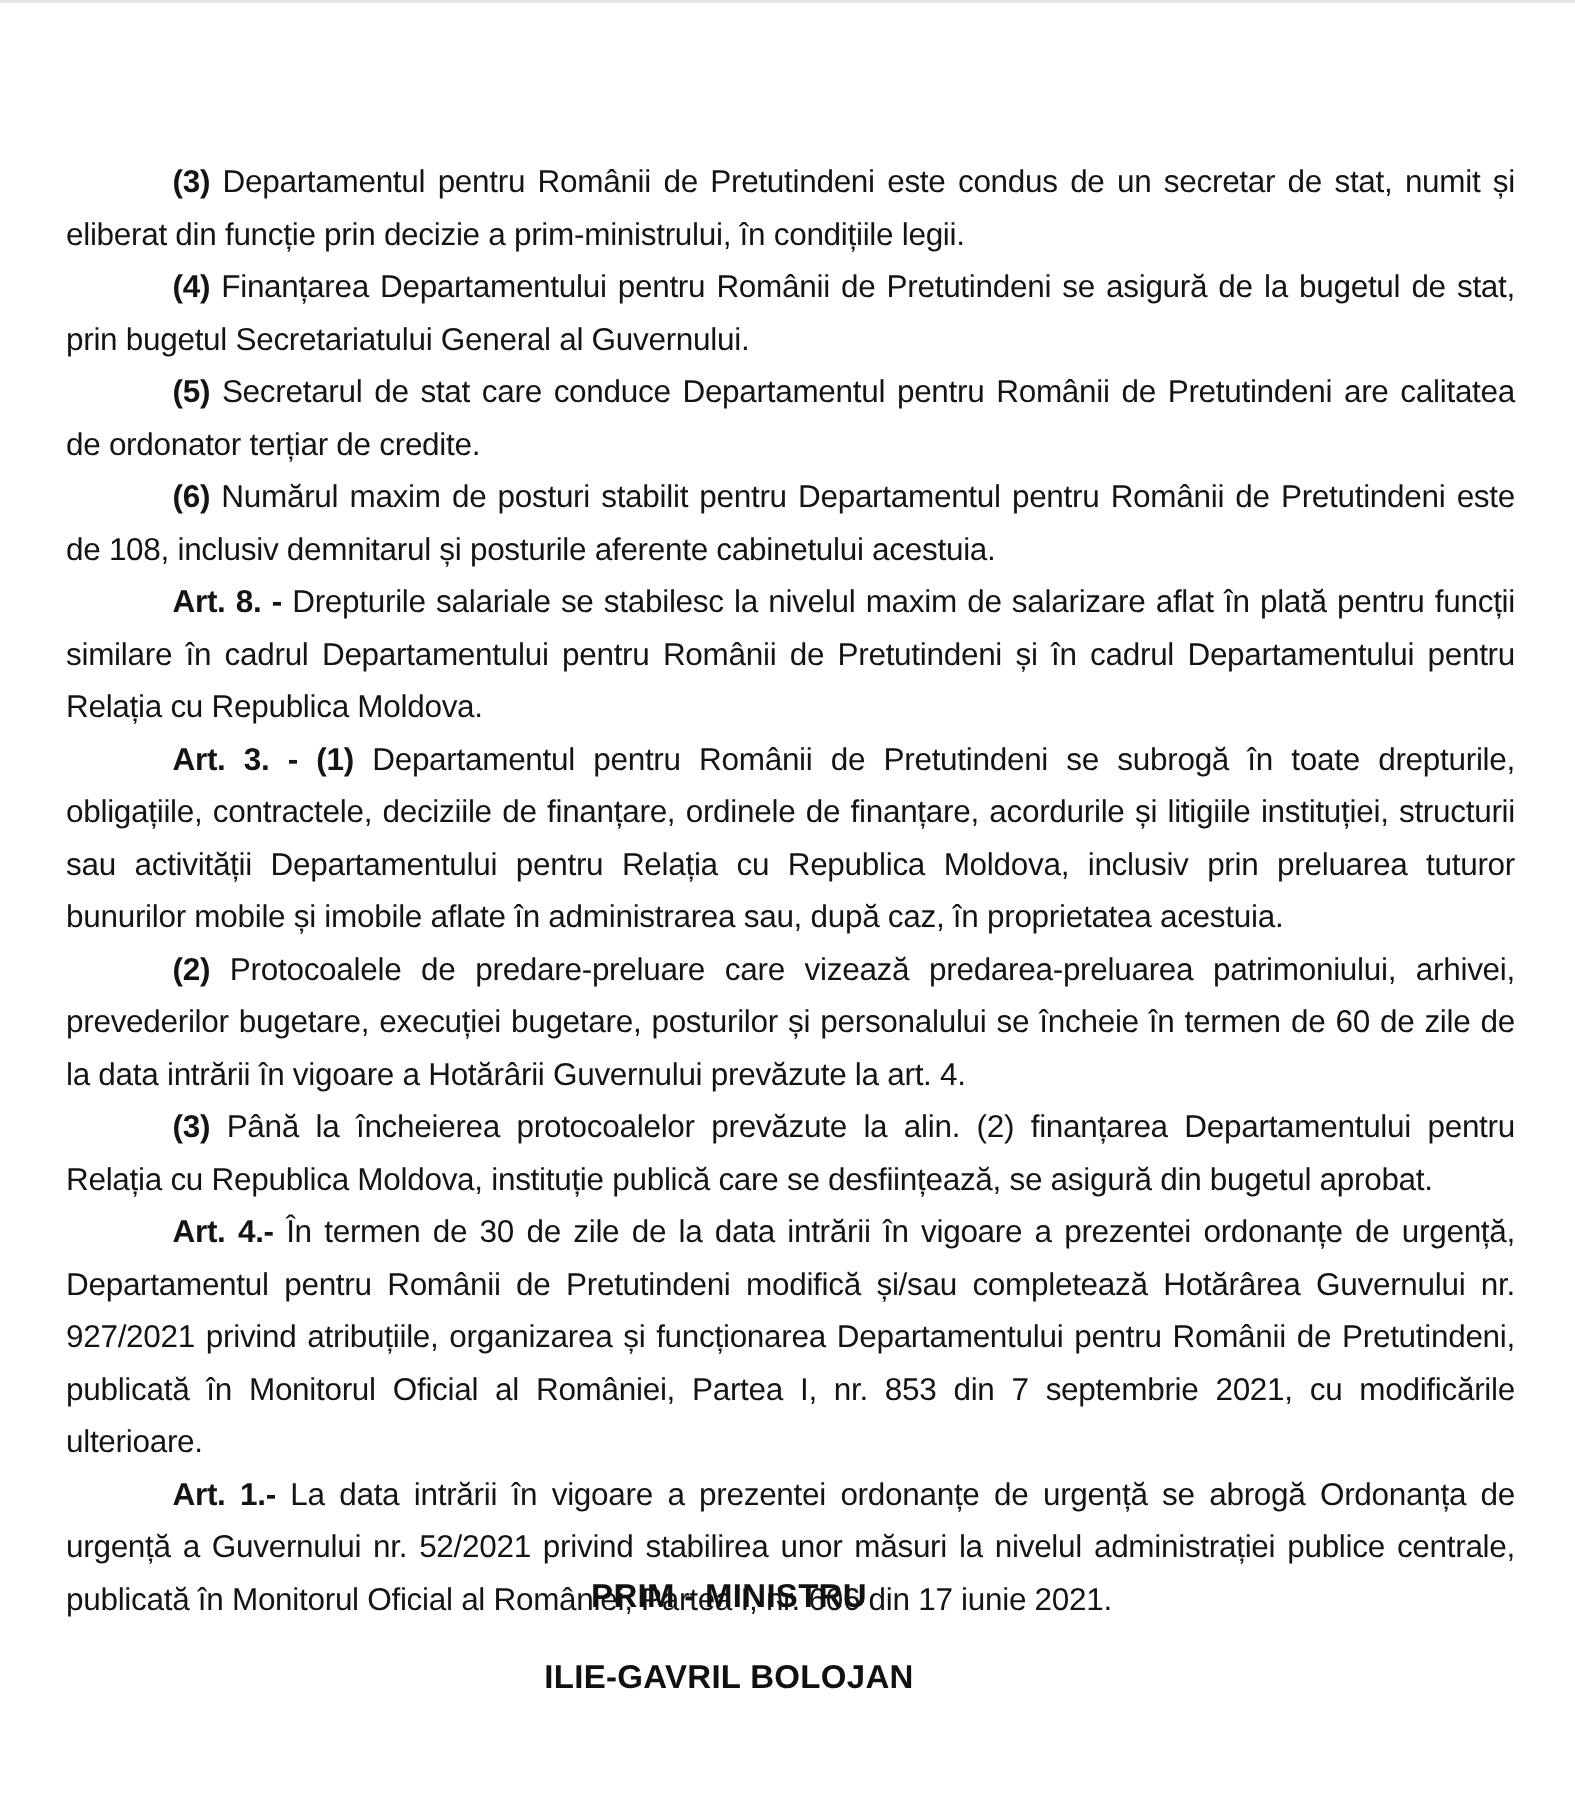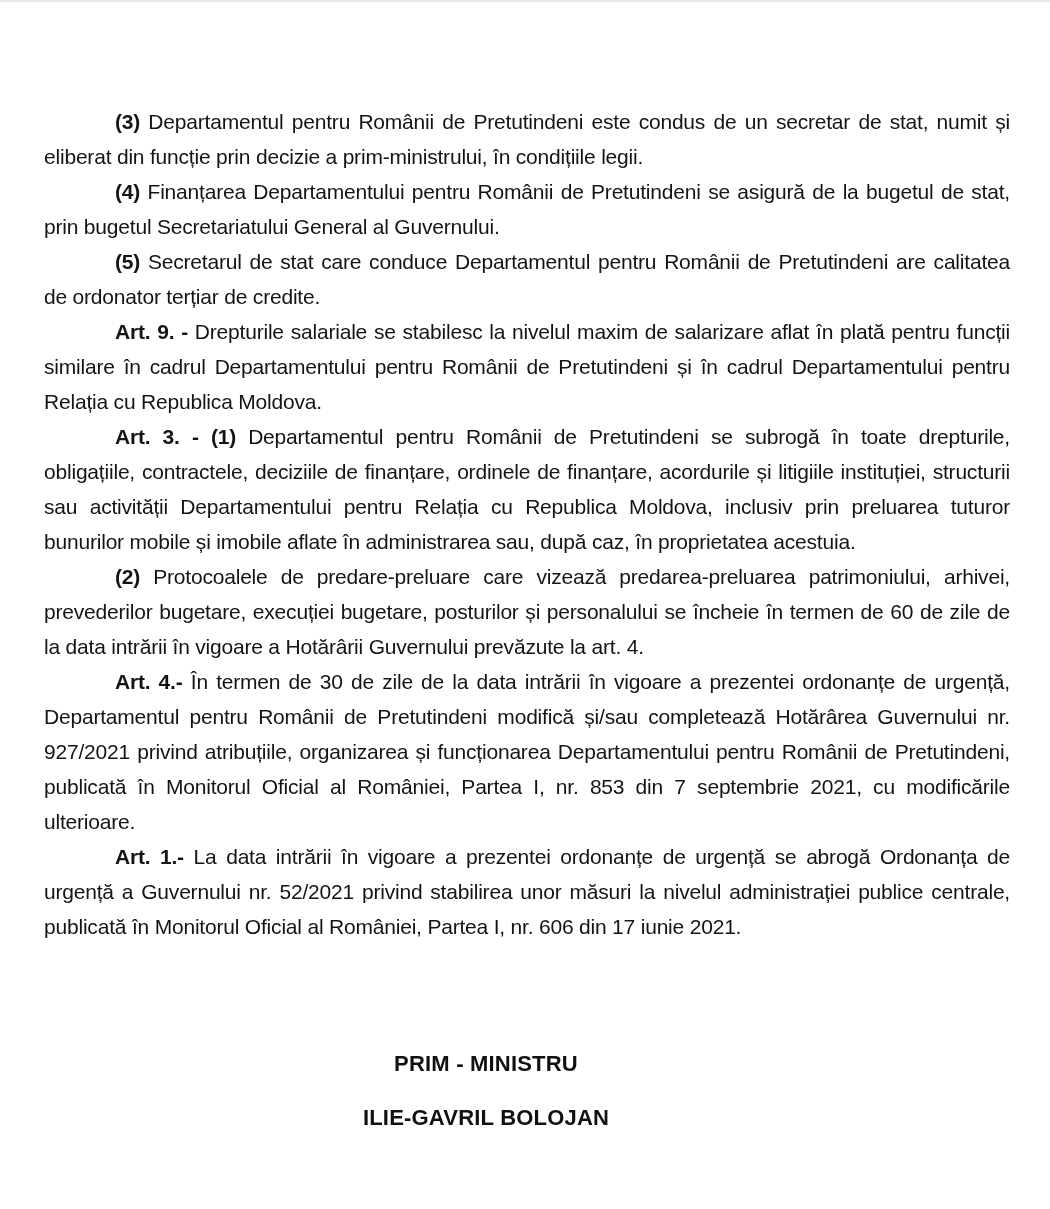--- a/index.html
+++ b/index.html
@@ -60,23 +60,25 @@
 </style>
 </head>
 <body>
 
 <div class="top-rule"></div>
 
 <div class="text-block" id="paragraphs">
     <p><b>(3)</b><span> Departamentul pentru Românii de Pretutindeni este condus de un secretar de stat, numit și eliberat din funcție prin decizie a prim-ministrului, în condițiile legii.</span></p>
     <p><b>(4)</b><span> Finanțarea Departamentului pentru Românii de Pretutindeni se asigură de la bugetul de stat, prin bugetul Secretariatului General al Guvernului.</span></p>
     <p><b>(5)</b><span> Secretarul de stat care conduce Departamentul pentru Românii de Pretutindeni are calitatea de ordonator terțiar de credite.</span></p>
-    <p><b>Art. 9. -</b><span> Drepturile salariale se stabilesc la nivelul maxim de salarizare aflat în plată pentru funcții similare în cadrul Departamentului pentru Românii de Pretutindeni și în cadrul Departamentului pentru Relația cu Republica Moldova.</span></p>
+    <p><b>(6)</b><span> Numărul maxim de posturi stabilit pentru Departamentul pentru Românii de Pretutindeni este de 108, inclusiv demnitarul și posturile aferente cabinetului acestuia.</span></p>
+    <p><b>Art. 8. -</b><span> Drepturile salariale se stabilesc la nivelul maxim de salarizare aflat în plată pentru funcții similare în cadrul Departamentului pentru Românii de Pretutindeni și în cadrul Departamentului pentru Relația cu Republica Moldova.</span></p>
     <p><b>Art. 3. - (1)</b><span> Departamentul pentru Românii de Pretutindeni se subrogă în toate drepturile, obligațiile, contractele, deciziile de finanțare, ordinele de finanțare, acordurile și litigiile instituției, structurii sau activității Departamentului pentru Relația cu Republica Moldova, inclusiv prin preluarea tuturor bunurilor mobile și imobile aflate în administrarea sau, după caz, în proprietatea acestuia.</span></p>
     <p><b>(2)</b><span> Protocoalele de predare-preluare care vizează predarea-preluarea patrimoniului, arhivei, prevederilor bugetare, execuției bugetare, posturilor și personalului se încheie în termen de 60 de zile de la data intrării în vigoare a Hotărârii Guvernului prevăzute la art. 4.</span></p>
+    <p><b>(3)</b><span> Până la încheierea protocoalelor prevăzute la alin. (2) finanțarea Departamentului pentru Relația cu Republica Moldova, instituție publică care se desființează, se asigură din bugetul aprobat.</span></p>
     <p><b>Art. 4.-</b><span> În termen de 30 de zile de la data intrării în vigoare a prezentei ordonanțe de urgență, Departamentul pentru Românii de Pretutindeni modifică și/sau completează Hotărârea Guvernului nr. 927/2021 privind atribuțiile, organizarea și funcționarea Departamentului pentru Românii de Pretutindeni, publicată în Monitorul Oficial al României, Partea I, nr. 853 din 7 septembrie 2021, cu modificările ulterioare.</span></p>
     <p><b>Art. 1.-</b><span> La data intrării în vigoare a prezentei ordonanțe de urgență se abrogă Ordonanța de urgență a Guvernului nr. 52/2021 privind stabilirea unor măsuri la nivelul administrației publice centrale, publicată în Monitorul Oficial al României, Partea I, nr. 606 din 17 iunie 2021.</span></p>
   </div>
 
 <div class="signature">
   <div class="sig-title">PRIM - MINISTRU</div>
   <div class="sig-name">ILIE-GAVRIL BOLOJAN</div>
 </div>
 
 </body></html>

